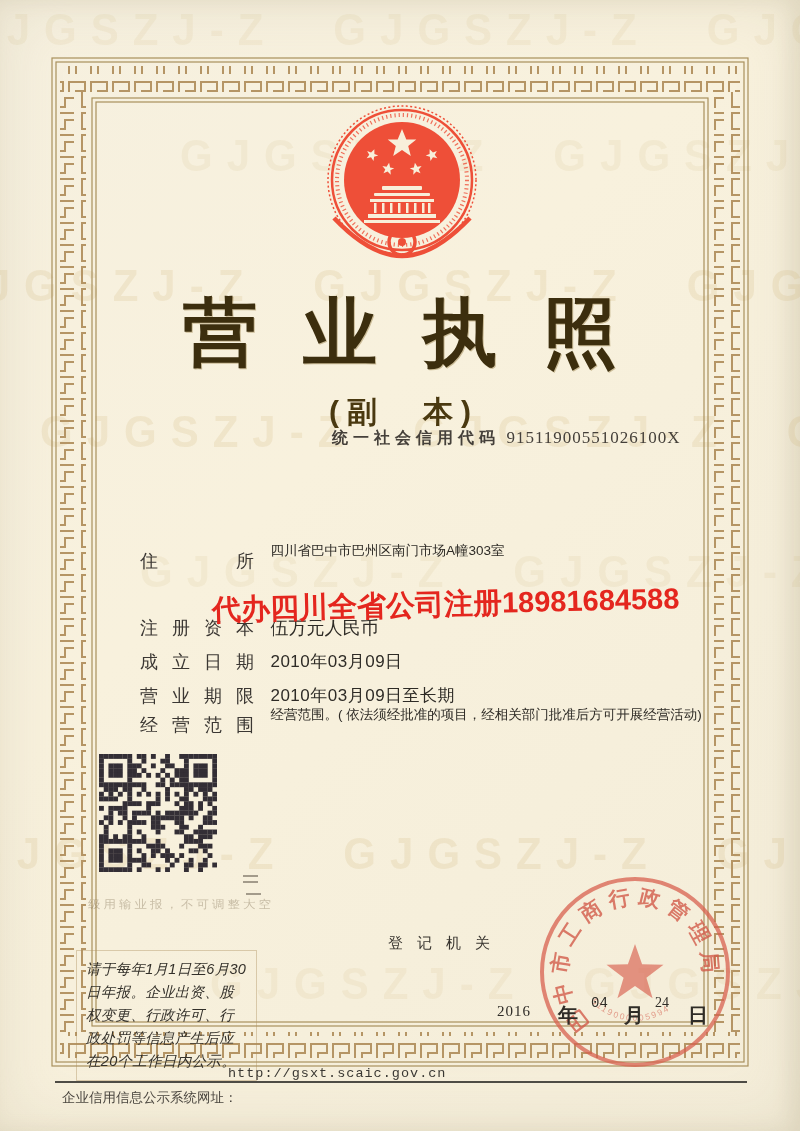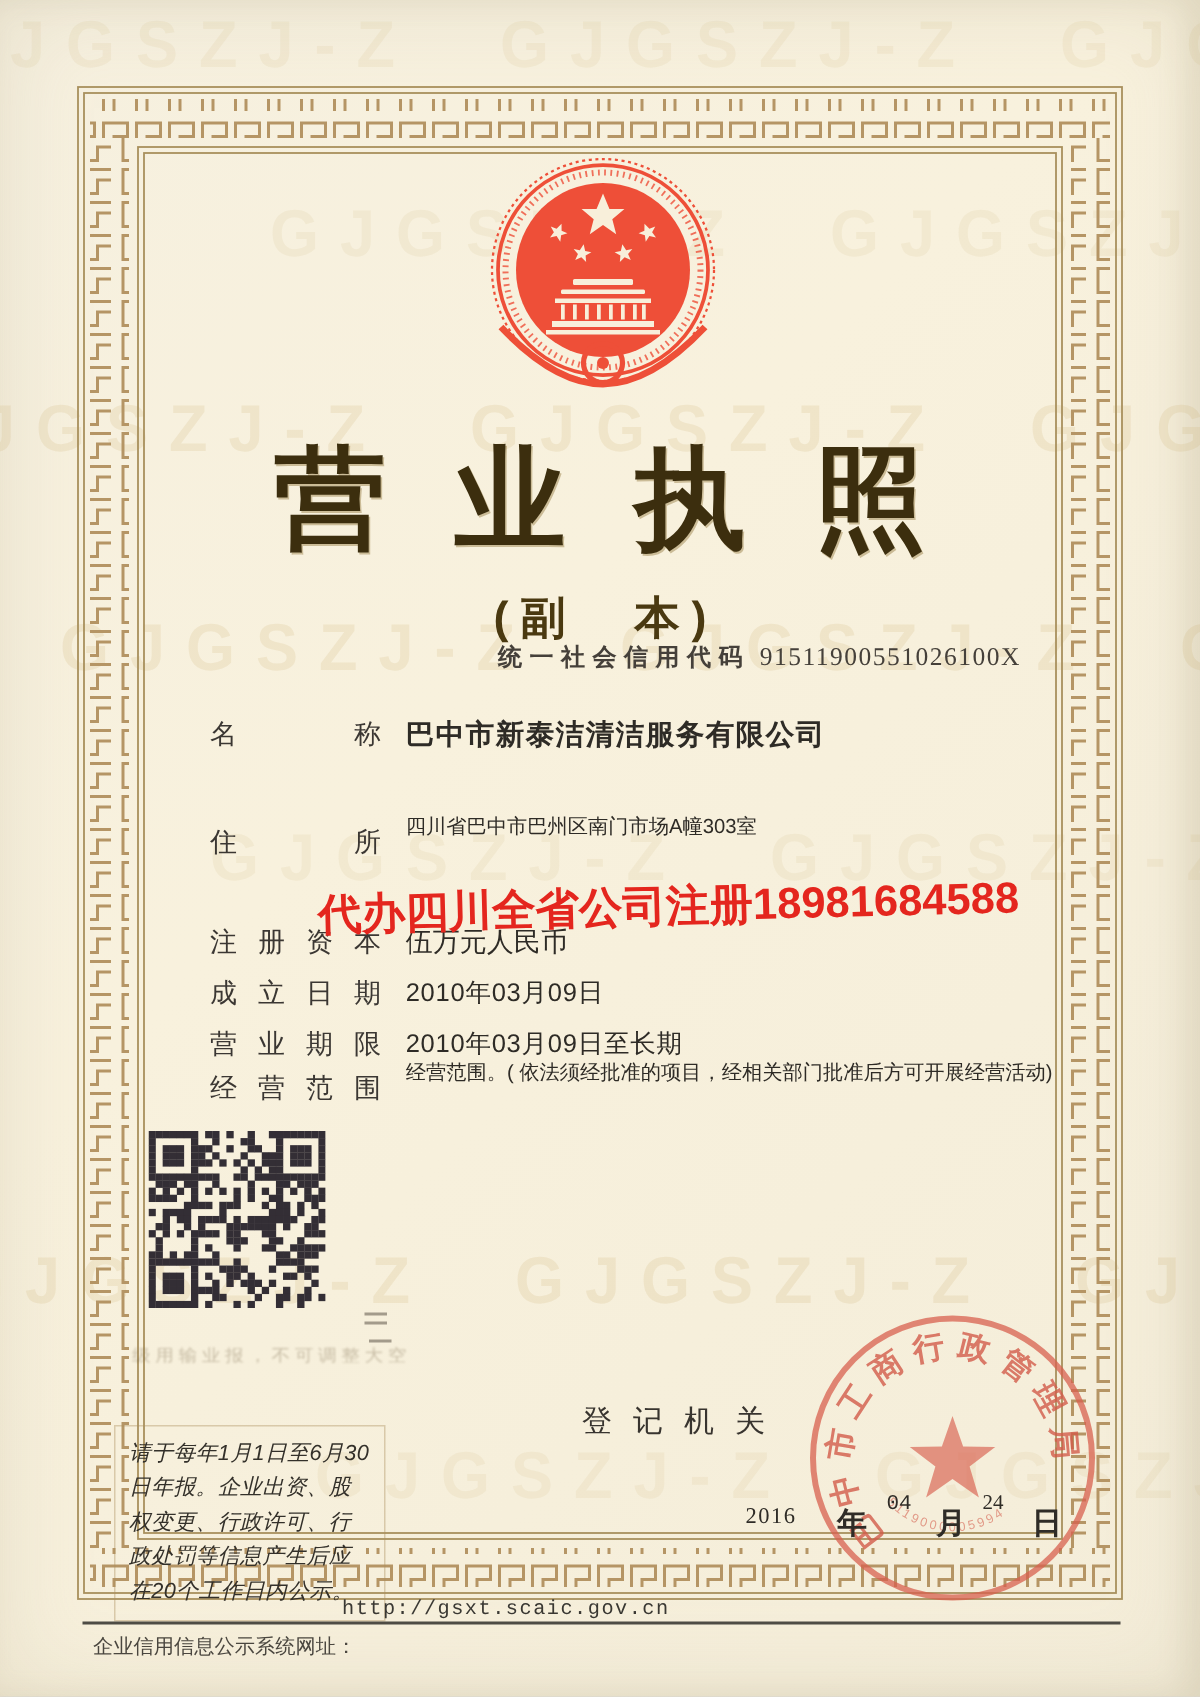--- a/index.html
+++ b/index.html
@@ -69,21 +69,21 @@
   .notice {
     position:absolute; left:76px; top:950px; width:181px; z-index:3;
     border:1px solid rgba(172,142,92,.4); padding:7px 9px;
     font-size:14.5px; line-height:23px; color:#33302a; font-weight:500;
     letter-spacing:.3px;
     font-style:italic;
   }
   
   .authority {
     position:absolute; left:388px; top:934px; z-index:3;
-    font-size:20px; color:#38342f; letter-spacing:14px; font-weight:500; white-space:nowrap;
+    font-size:15px; color:#38342f; letter-spacing:14px; font-weight:500; white-space:nowrap;
   }
   .date-row { position:absolute; left:0; top:0; width:800px; z-index:5; }
   .date-row span { position:absolute; color:#2f2c27; }
   .d-year  { left:497px; top:1003px; font-size:15px; font-family:"Liberation Serif", serif; letter-spacing:1px; }
   .d-yunit { left:558px; top:1002px; font-size:20px; font-weight:600; }
   .d-month { left:591px; top:995px; font-size:14px; font-family:Liberation Mono, monospace; }
   .d-munit { left:624px; top:1002px; font-size:20px; font-weight:600; }
   .d-day   { left:655px; top:995px; font-size:14px; font-family:"Liberation Serif", serif; }
   .d-dunit { left:688px; top:1002px; font-size:20px; font-weight:600; }
   .seal { position:absolute; left:535px; top:872px; z-index:4; opacity:.88; }
@@ -170,24 +170,20 @@
     </g>
   </svg>
 
   <div class="doc-title">营业执照</div>
   <div class="doc-subtitle">(副　本)</div>
   <div class="code-line">
     <span class="code-label">统一社会信用代码</span>
     <span class="code-value">91511900551026100X</span>
   </div>
 
-  <div class="field" style="top:477px">
-    <span class="lbl">名称</span>
-    <span class="val big">巴中市新泰洁清洁服务有限公司</span>
-  </div>
   <div class="field" style="top:549px">
     <span class="lbl">住所</span>
     <span class="val small">四川省巴中市巴州区南门市场A幢303室</span>
   </div>
   <div class="field" style="top:616px">
     <span class="lbl">注册资本</span>
     <span class="val med">伍万元人民币</span>
   </div>
   <div class="field" style="top:650px">
     <span class="lbl">成立日期</span>

